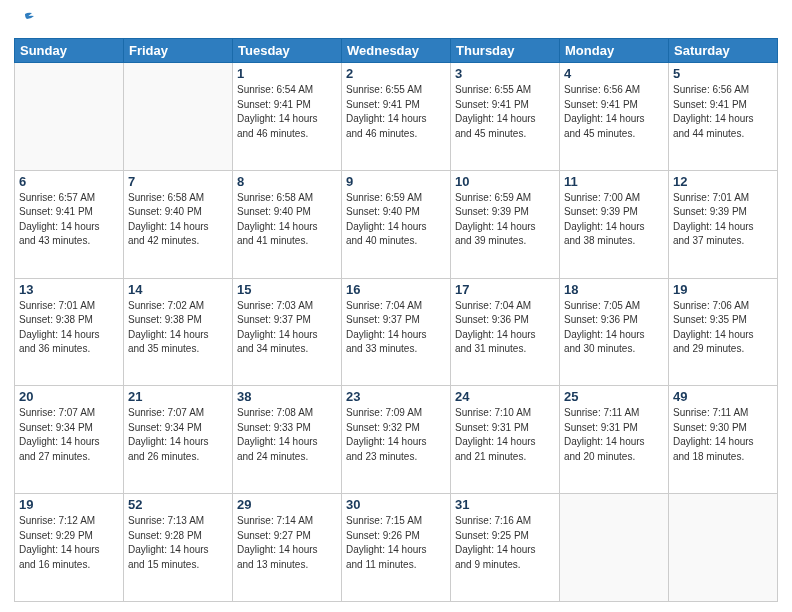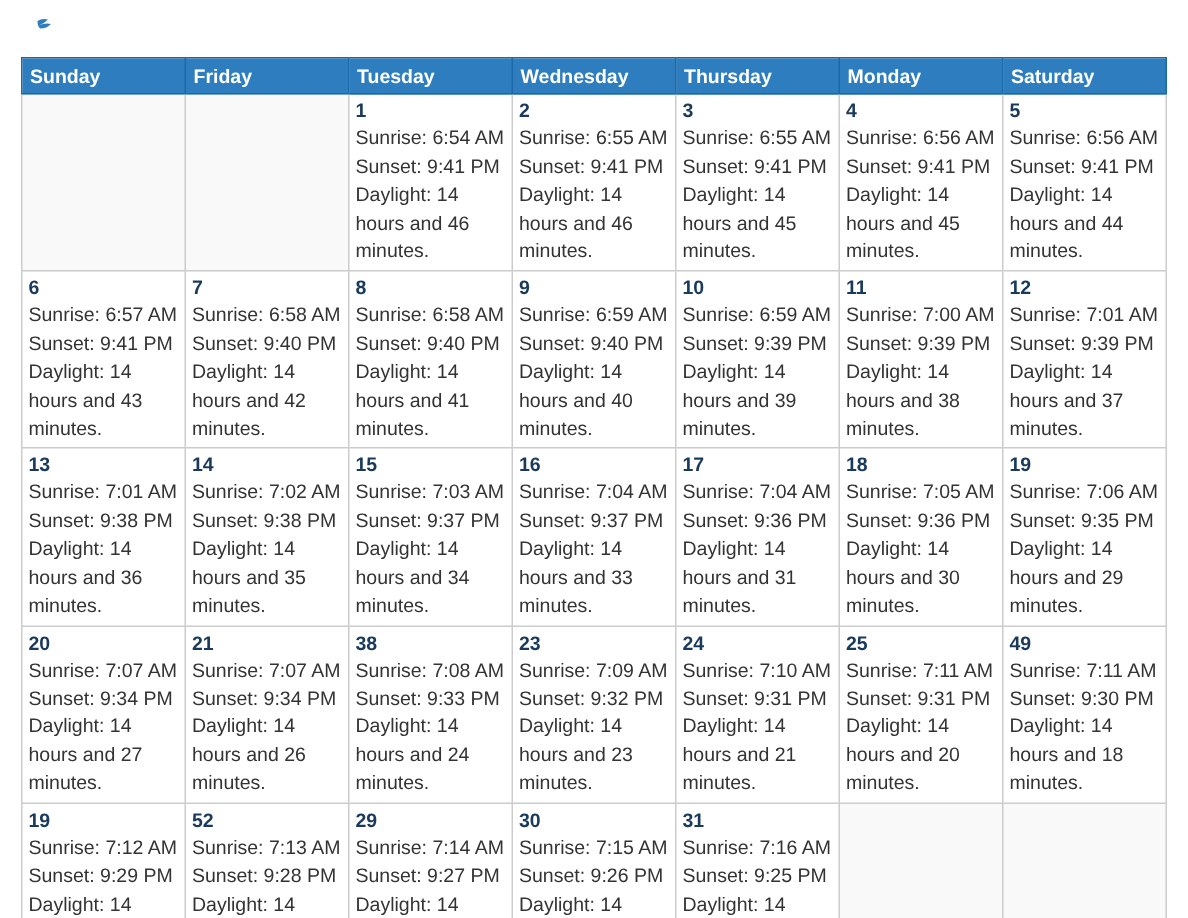--- a/index.html
+++ b/index.html
@@ -76,21 +76,21 @@
       background: #f9f9f9;
     }
     .day-num {
       font-size: 13px;
       font-weight: bold;
       color: #1a3a5c;
       display: block;
       margin-bottom: 2px;
     }
     .day-info {
-      font-size: 13px;
+      font-size: 10px;
       color: #333;
       line-height: 1.45;
     }
   </style>
 </head>
 <body>
 
 <div class="page">
   <div class="header">
     <div class="logo">

